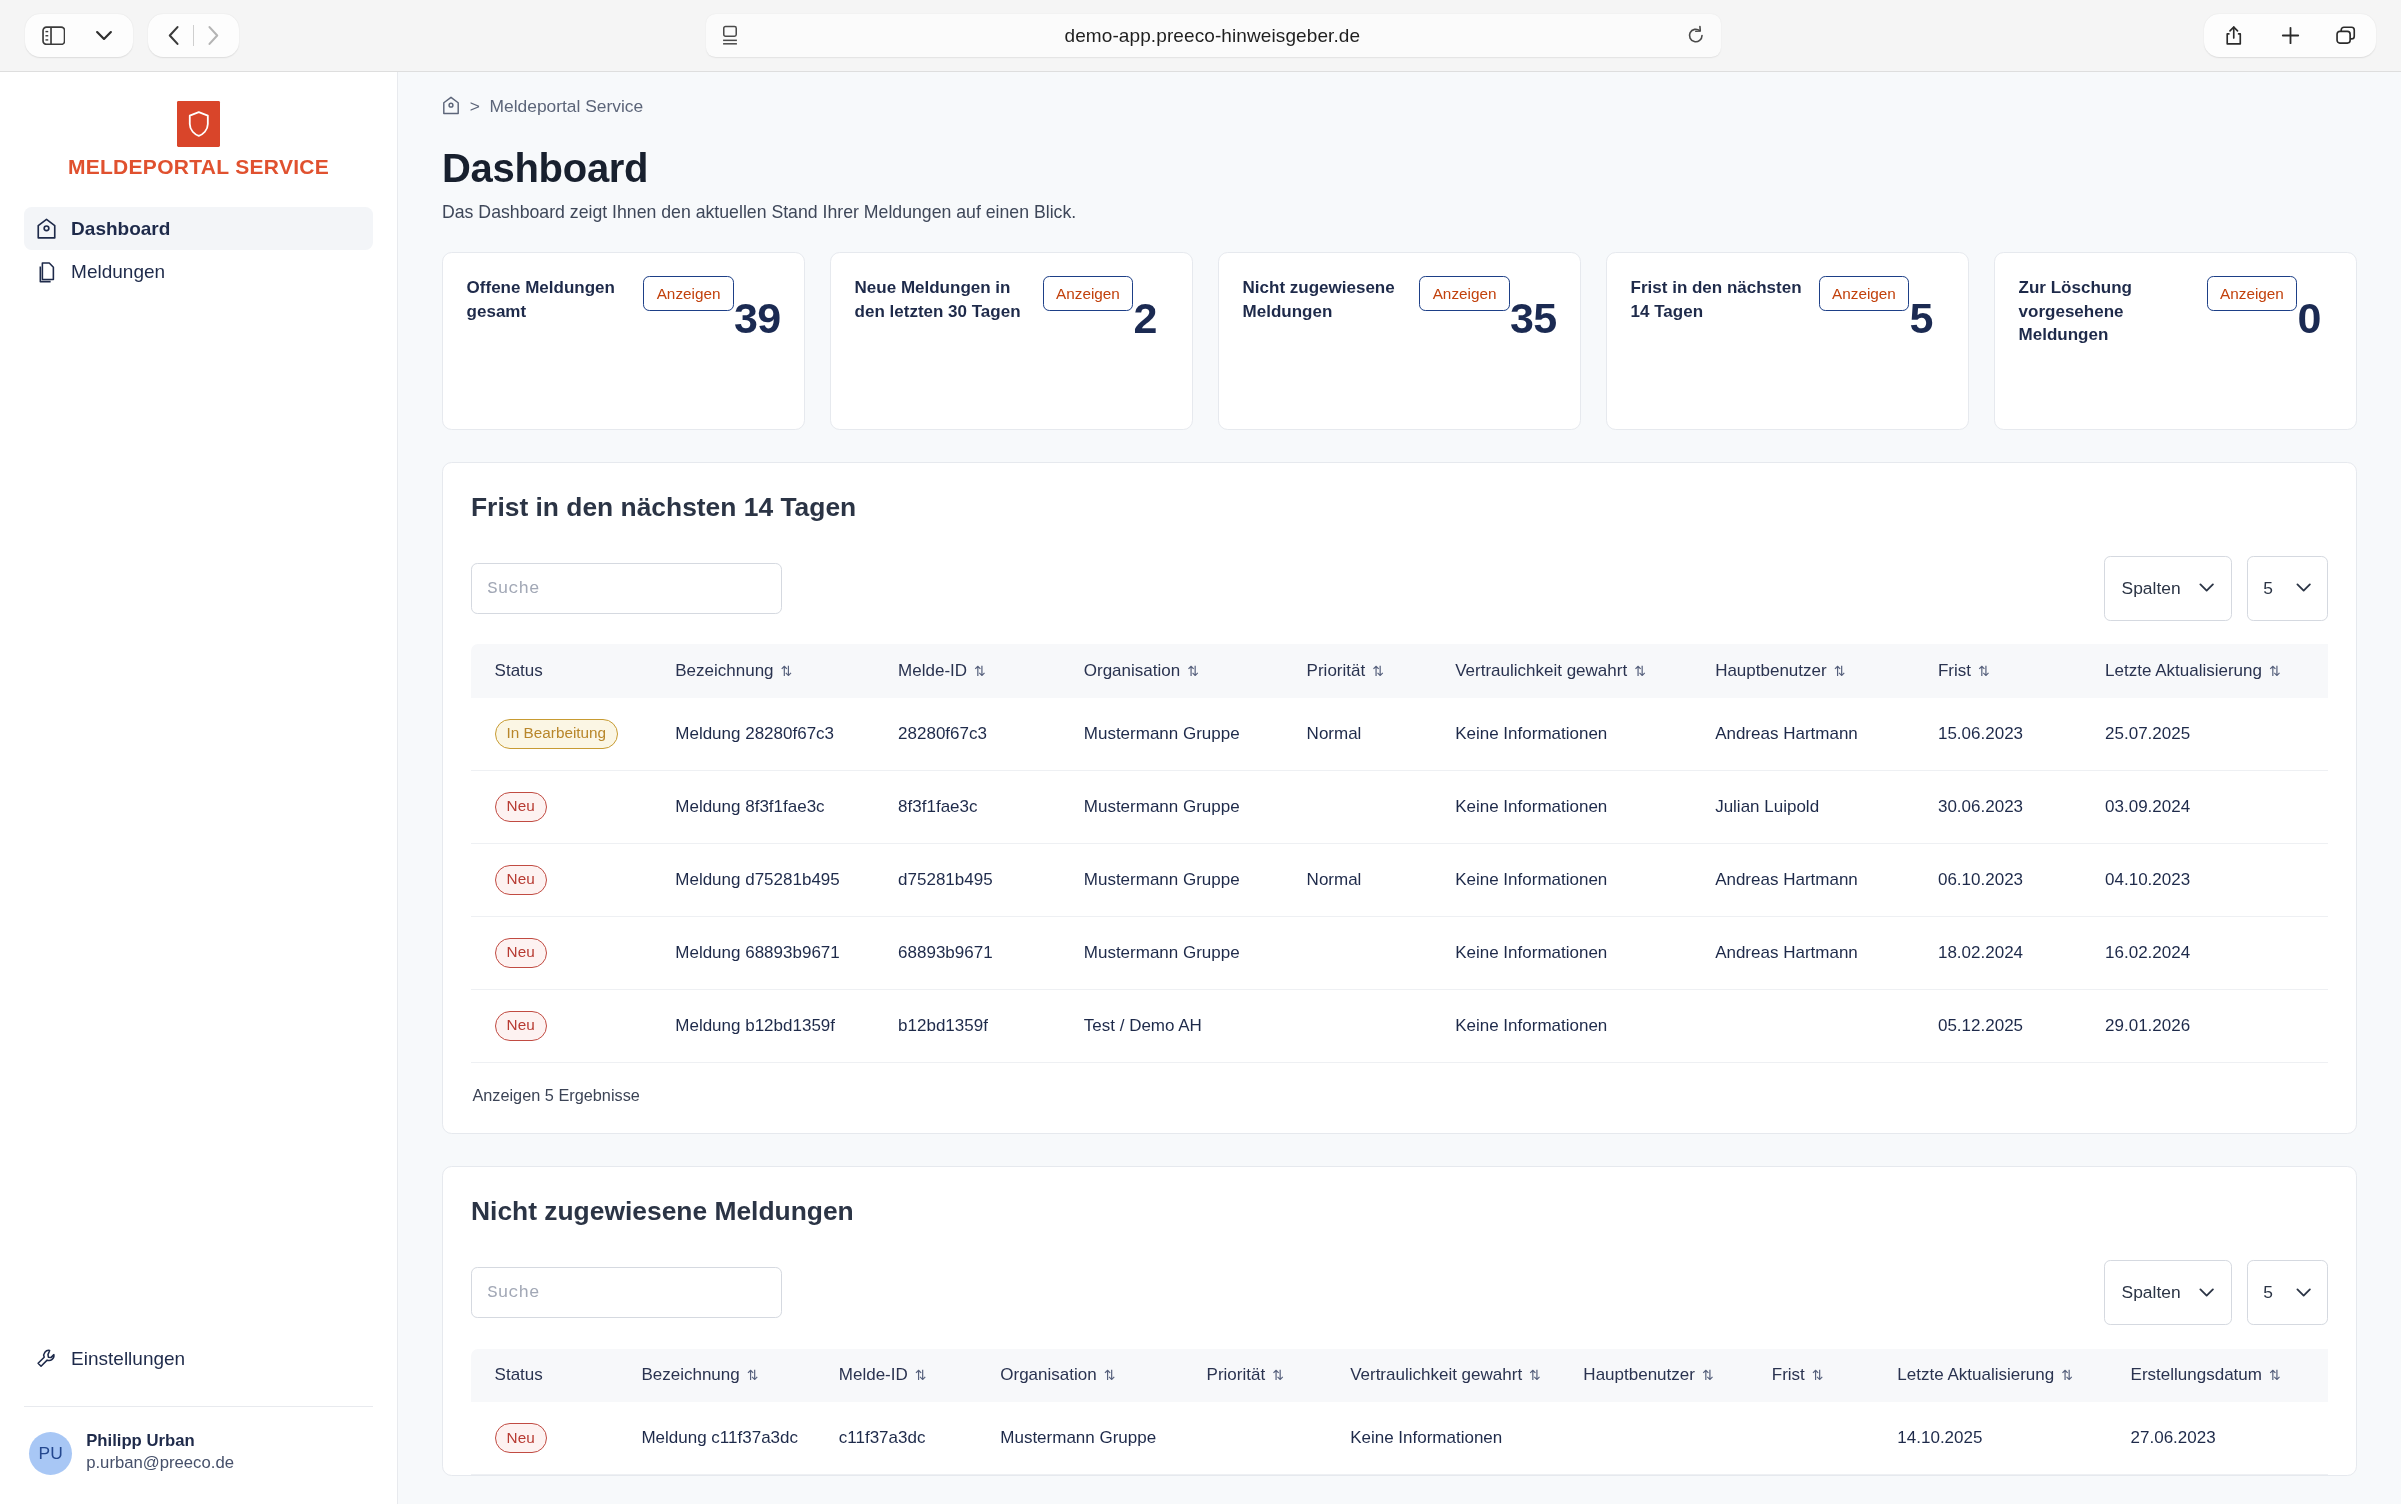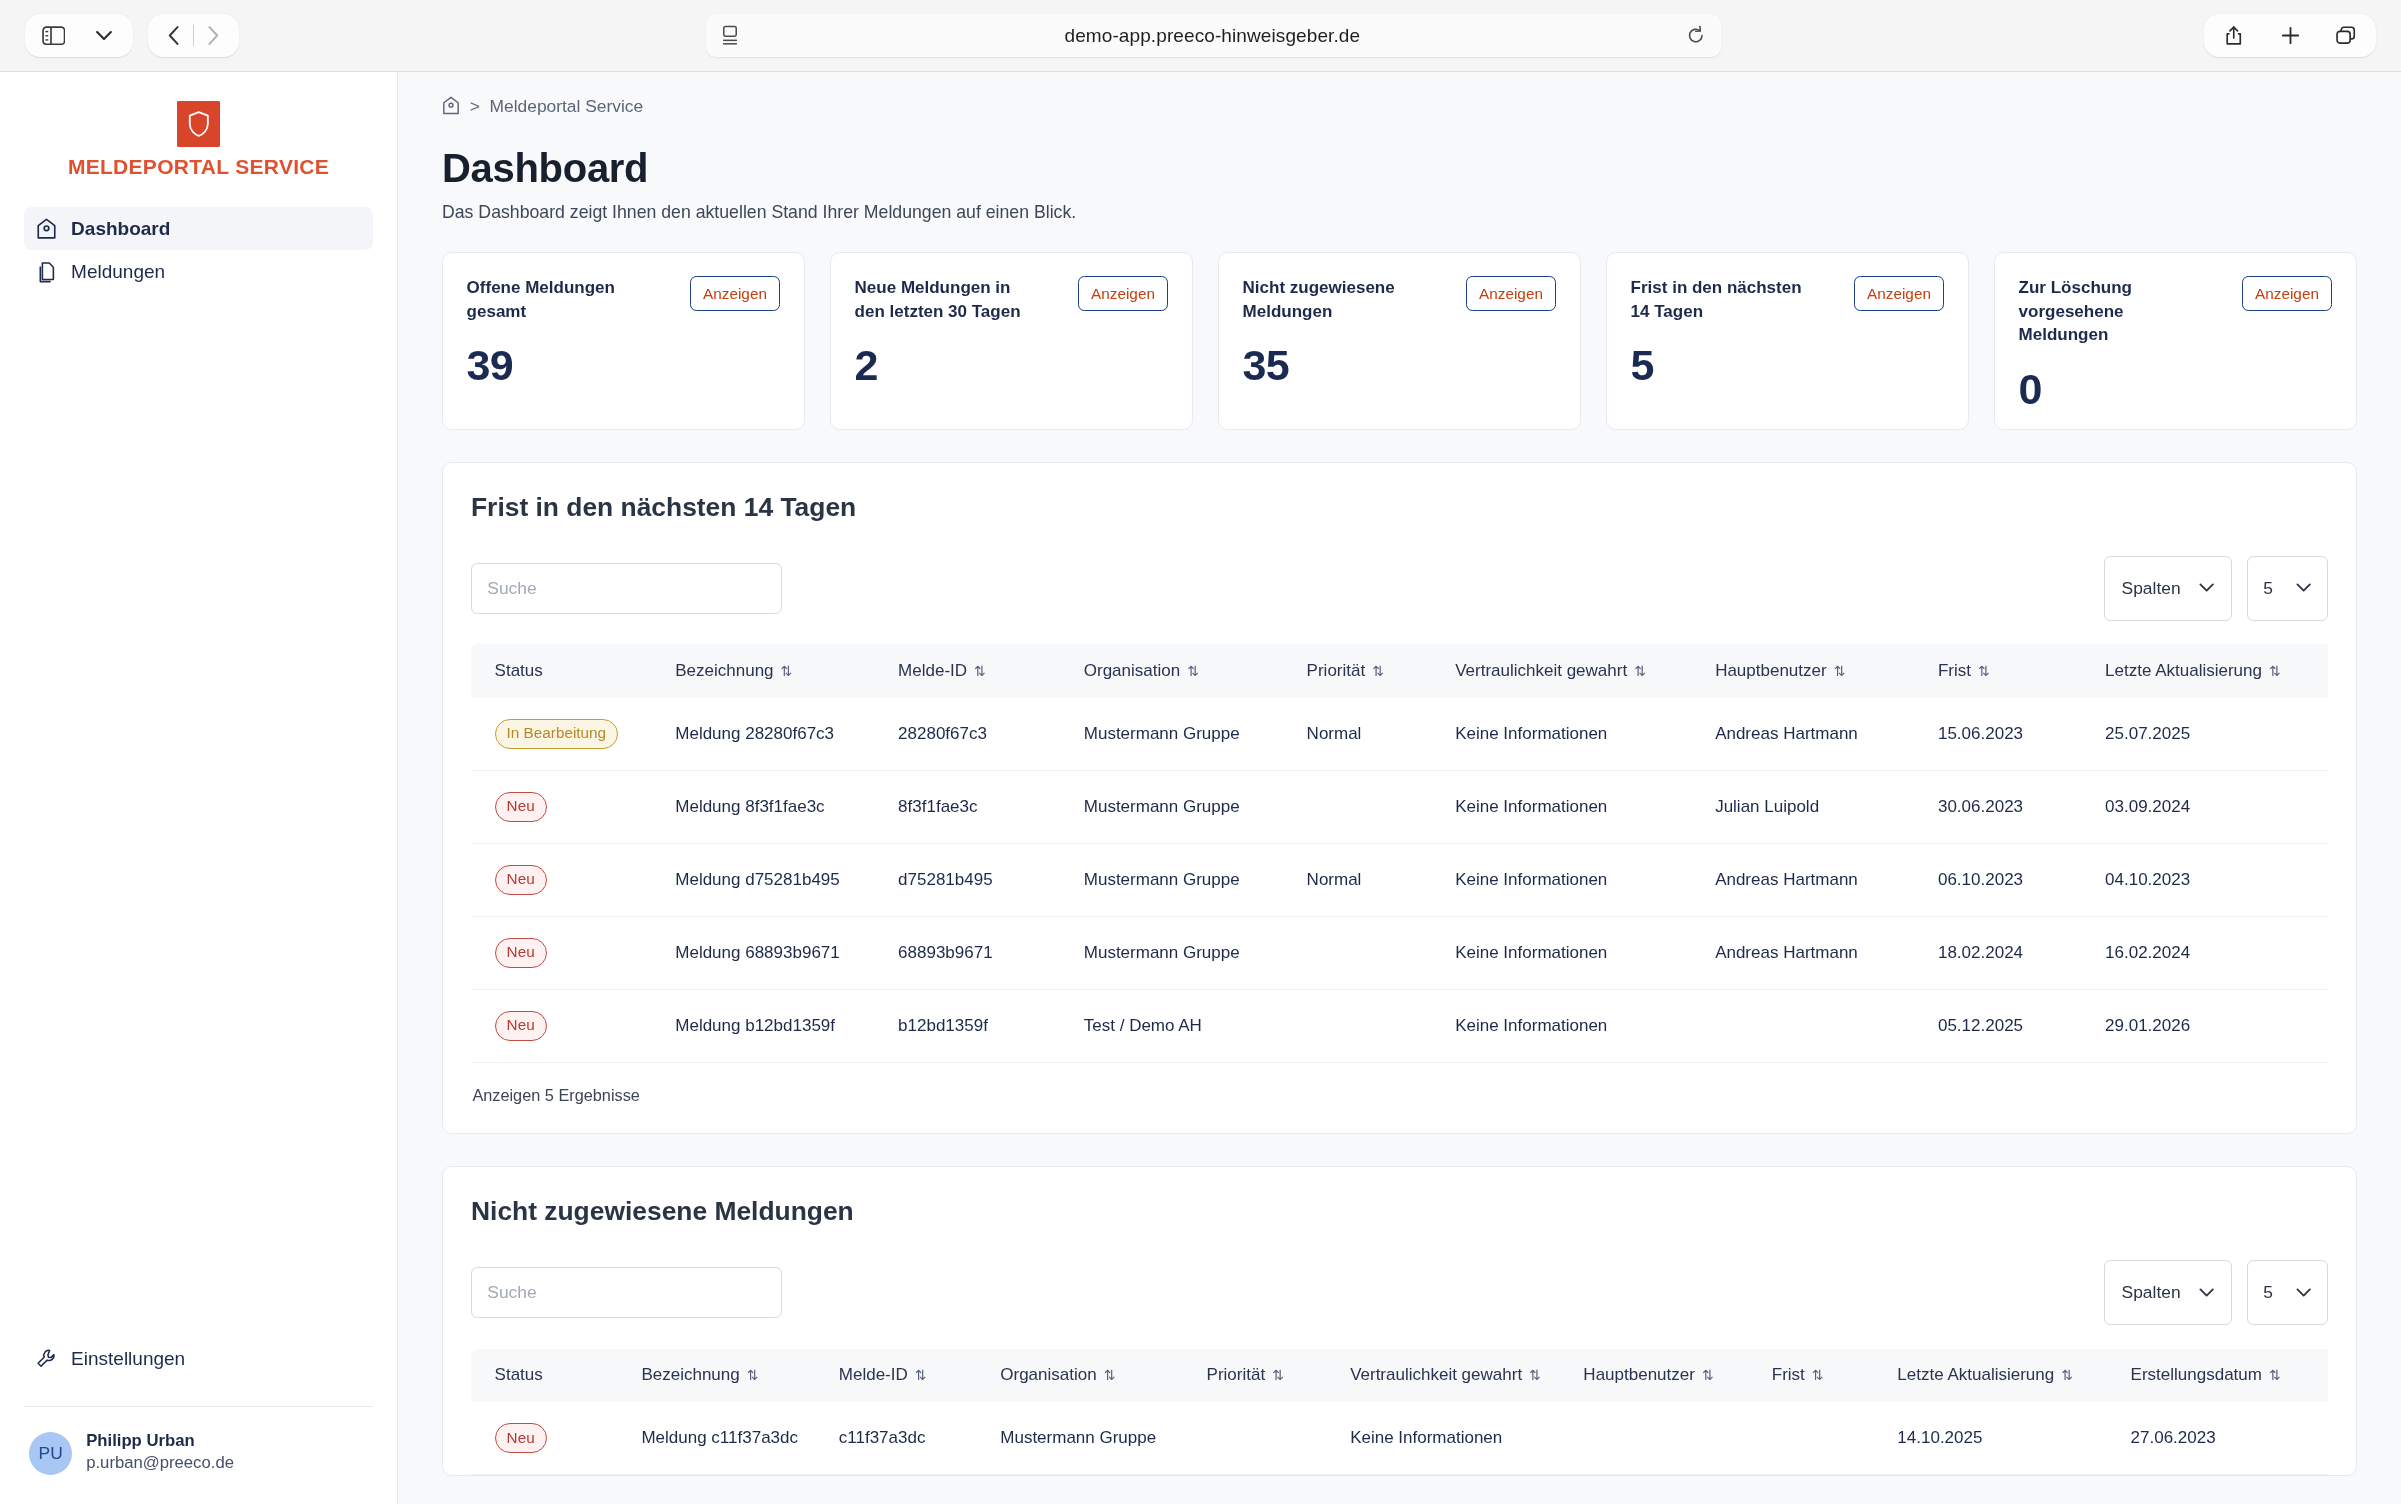--- a/index.html
+++ b/index.html
@@ -136,21 +136,21 @@
   .page-sub { margin-top: 11px; font-size: 17.7px; color: #3e4759; }
 
   
   .stats { display: flex; gap: 25px; margin-top: 29px; }
   .stat-card {
     flex: 1; background: #ffffff;
     border: 0.7px solid #e6e9ee;
     border-radius: 9.7px;
     height: 178px;
     padding: 23.6px 23.6px 0 23.6px;
-    display: flex; flex-direction: column;
+    display: flex; 
   }
   .stat-head { display: flex; justify-content: space-between; align-items: flex-start; gap: 7px; }
   .stat-label {
     font-size: 17px; font-weight: 700; color: #1e2a4a;
     line-height: 1.38; max-width: 181px;
   }
   .stat-btn {
     border: 1px solid #1d3f87;
     color: #c2410c; background: #fff;
     border-radius: 6.3px;
@@ -176,21 +176,21 @@
   }
   .panel-title { font-size: 26.4px; font-weight: 700; color: #2b3445; }
   .panel-controls {
     display: flex; align-items: center; justify-content: space-between;
     margin-top: 33px;
   }
   .search-input {
     width: 311px; height: 51px;
     border: 0.7px solid #d5d9e0; border-radius: 6.3px;
     padding: 0 15.3px; font-size: 17.4px; color: #1e2a4a;
-    font-family: Liberation Sans, sans-serif; background: #fff;
+    font-family: Liberation Mono, monospace; background: #fff;
   }
   .search-input::placeholder { color: #a2a8b6; }
   .ctrl-right { display: flex; gap: 15.3px; }
   .select-btn {
     height: 65px; border: 0.7px solid #d5d9e0; border-radius: 6.3px;
     background: #fff; display: flex; align-items: center;
     gap: 18px; padding: 0 16.7px;
     font-size: 17.4px; color: #2b3445; font-family: inherit;
     cursor: pointer;
   }

